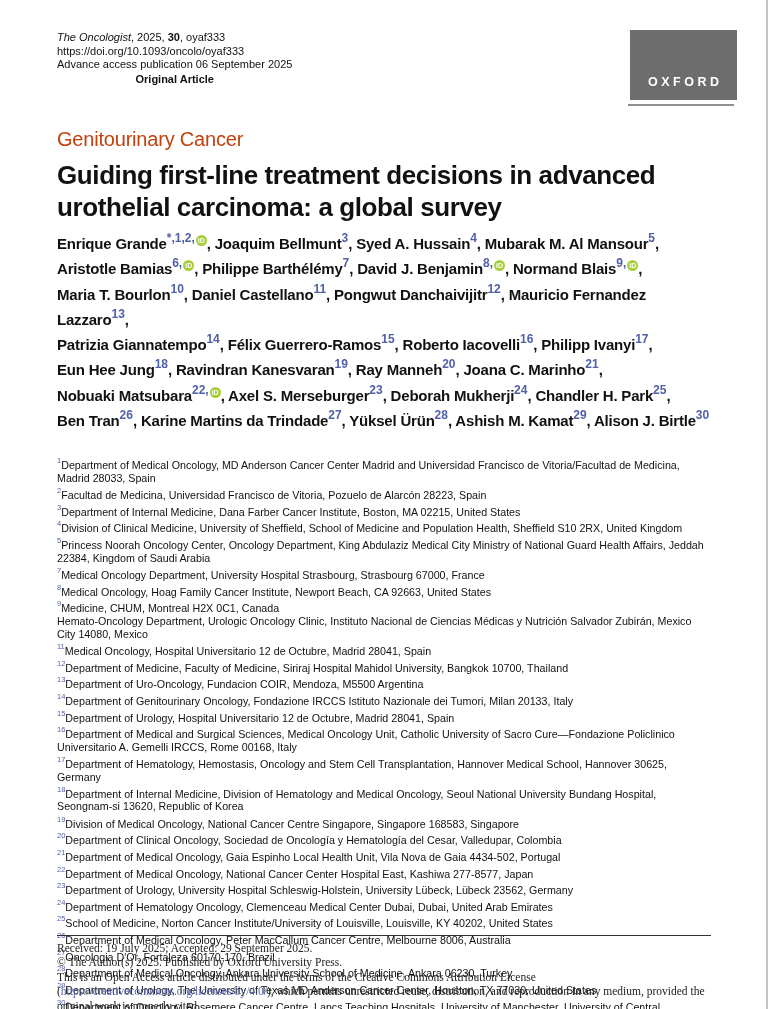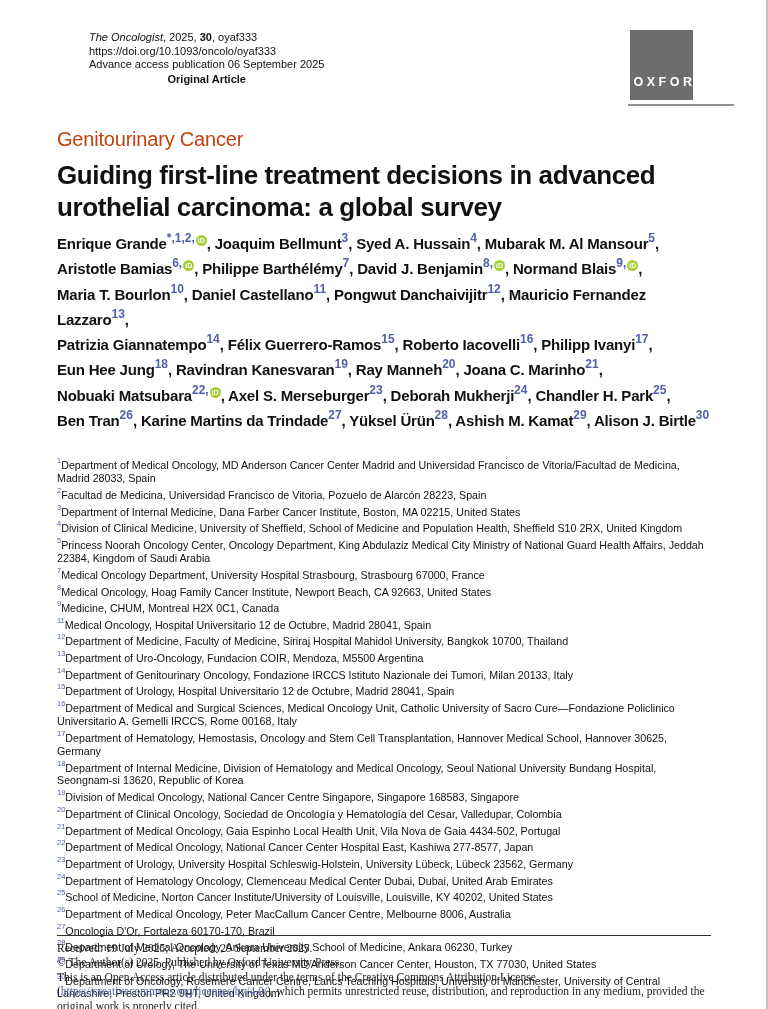--- a/index.html
+++ b/index.html
@@ -12,28 +12,27 @@
     color:#1a1a1a;
     overflow:hidden;
     border-right:2px solid #c4c4c4;
     box-sizing:border-box;
   }
   
   .head{
     position:absolute; left:57px; top:31px;
     font-size:11px; line-height:13.5px; color:#111;
     letter-spacing:0;
-    margin-left:32px;
   }
   .head .ital{font-style:italic;}
   .head .vol{font-weight:700;}
   .head .article-type{font-weight:700; margin-top:1px;text-align:center;}
   .oxford-box{
     position:absolute; left:630px; top:30px;
-    width:63px; height:70px; background:#6d6d6d;
+    width:107px; height:70px; background:#6d6d6d;
   }
   .oxford-box .logo-text{
     position:absolute; left:0; right:0; bottom:11px;
     text-align:center; color:#ffffff;
     font-size:12.5px; font-weight:600; letter-spacing:3.5px;
     text-indent:3.5px;
   }
   .logo-rule{
     position:absolute; left:628px; top:104px;
     width:106px; height:2px; background:#8f8f8f;
@@ -117,20 +116,21 @@
 
     <div class="affiliation-list">
         <div class="affil"><sup class="fsup">1</sup>Department of Medical Oncology, MD Anderson Cancer Center Madrid and Universidad Francisco de Vitoria/Facultad de Medicina, Madrid 28033, Spain</div>
         <div class="affil"><sup class="fsup">2</sup>Facultad de Medicina, Universidad Francisco de Vitoria, Pozuelo de Alarcón 28223, Spain</div>
         <div class="affil"><sup class="fsup">3</sup>Department of Internal Medicine, Dana Farber Cancer Institute, Boston, MA 02215, United States</div>
         <div class="affil"><sup class="fsup">4</sup>Division of Clinical Medicine, University of Sheffield, School of Medicine and Population Health, Sheffield S10 2RX, United Kingdom</div>
         <div class="affil"><sup class="fsup">5</sup>Princess Noorah Oncology Center, Oncology Department, King Abdulaziz Medical City Ministry of National Guard Health Affairs, Jeddah 22384, Kingdom of Saudi Arabia</div>
         <div class="affil"><sup class="fsup">7</sup>Medical Oncology Department, University Hospital Strasbourg, Strasbourg 67000, France</div>
         <div class="affil"><sup class="fsup">8</sup>Medical Oncology, Hoag Family Cancer Institute, Newport Beach, CA 92663, United States</div>
         <div class="affil"><sup class="fsup">9</sup>Medicine, CHUM, Montreal H2X 0C1, Canada</div>
+        <div class="affil">Hemato-Oncology Department, Urologic Oncology Clinic, Instituto Nacional de Ciencias Médicas y Nutrición Salvador Zubirán, Mexico City 14080, Mexico</div>
         <div class="affil"><sup class="fsup">11</sup>Medical Oncology, Hospital Universitario 12 de Octubre, Madrid 28041, Spain</div>
         <div class="affil"><sup class="fsup">12</sup>Department of Medicine, Faculty of Medicine, Siriraj Hospital Mahidol University, Bangkok 10700, Thailand</div>
         <div class="affil"><sup class="fsup">13</sup>Department of Uro-Oncology, Fundacion COIR, Mendoza, M5500 Argentina</div>
         <div class="affil"><sup class="fsup">14</sup>Department of Genitourinary Oncology, Fondazione IRCCS Istituto Nazionale dei Tumori, Milan 20133, Italy</div>
         <div class="affil"><sup class="fsup">15</sup>Department of Urology, Hospital Universitario 12 de Octubre, Madrid 28041, Spain</div>
         <div class="affil"><sup class="fsup">16</sup>Department of Medical and Surgical Sciences, Medical Oncology Unit, Catholic University of Sacro Cure—Fondazione Policlinico Universitario A. Gemelli IRCCS, Rome 00168, Italy</div>
         <div class="affil"><sup class="fsup">17</sup>Department of Hematology, Hemostasis, Oncology and Stem Cell Transplantation, Hannover Medical School, Hannover 30625, Germany</div>
         <div class="affil"><sup class="fsup">18</sup>Department of Internal Medicine, Division of Hematology and Medical Oncology, Seoul National University Bundang Hospital, Seongnam-si 13620, Republic of Korea</div>
         <div class="affil"><sup class="fsup">19</sup>Division of Medical Oncology, National Cancer Centre Singapore, Singapore 168583, Singapore</div>
         <div class="affil"><sup class="fsup">20</sup>Department of Clinical Oncology, Sociedad de Oncología y Hematología del Cesar, Valledupar, Colombia</div>

